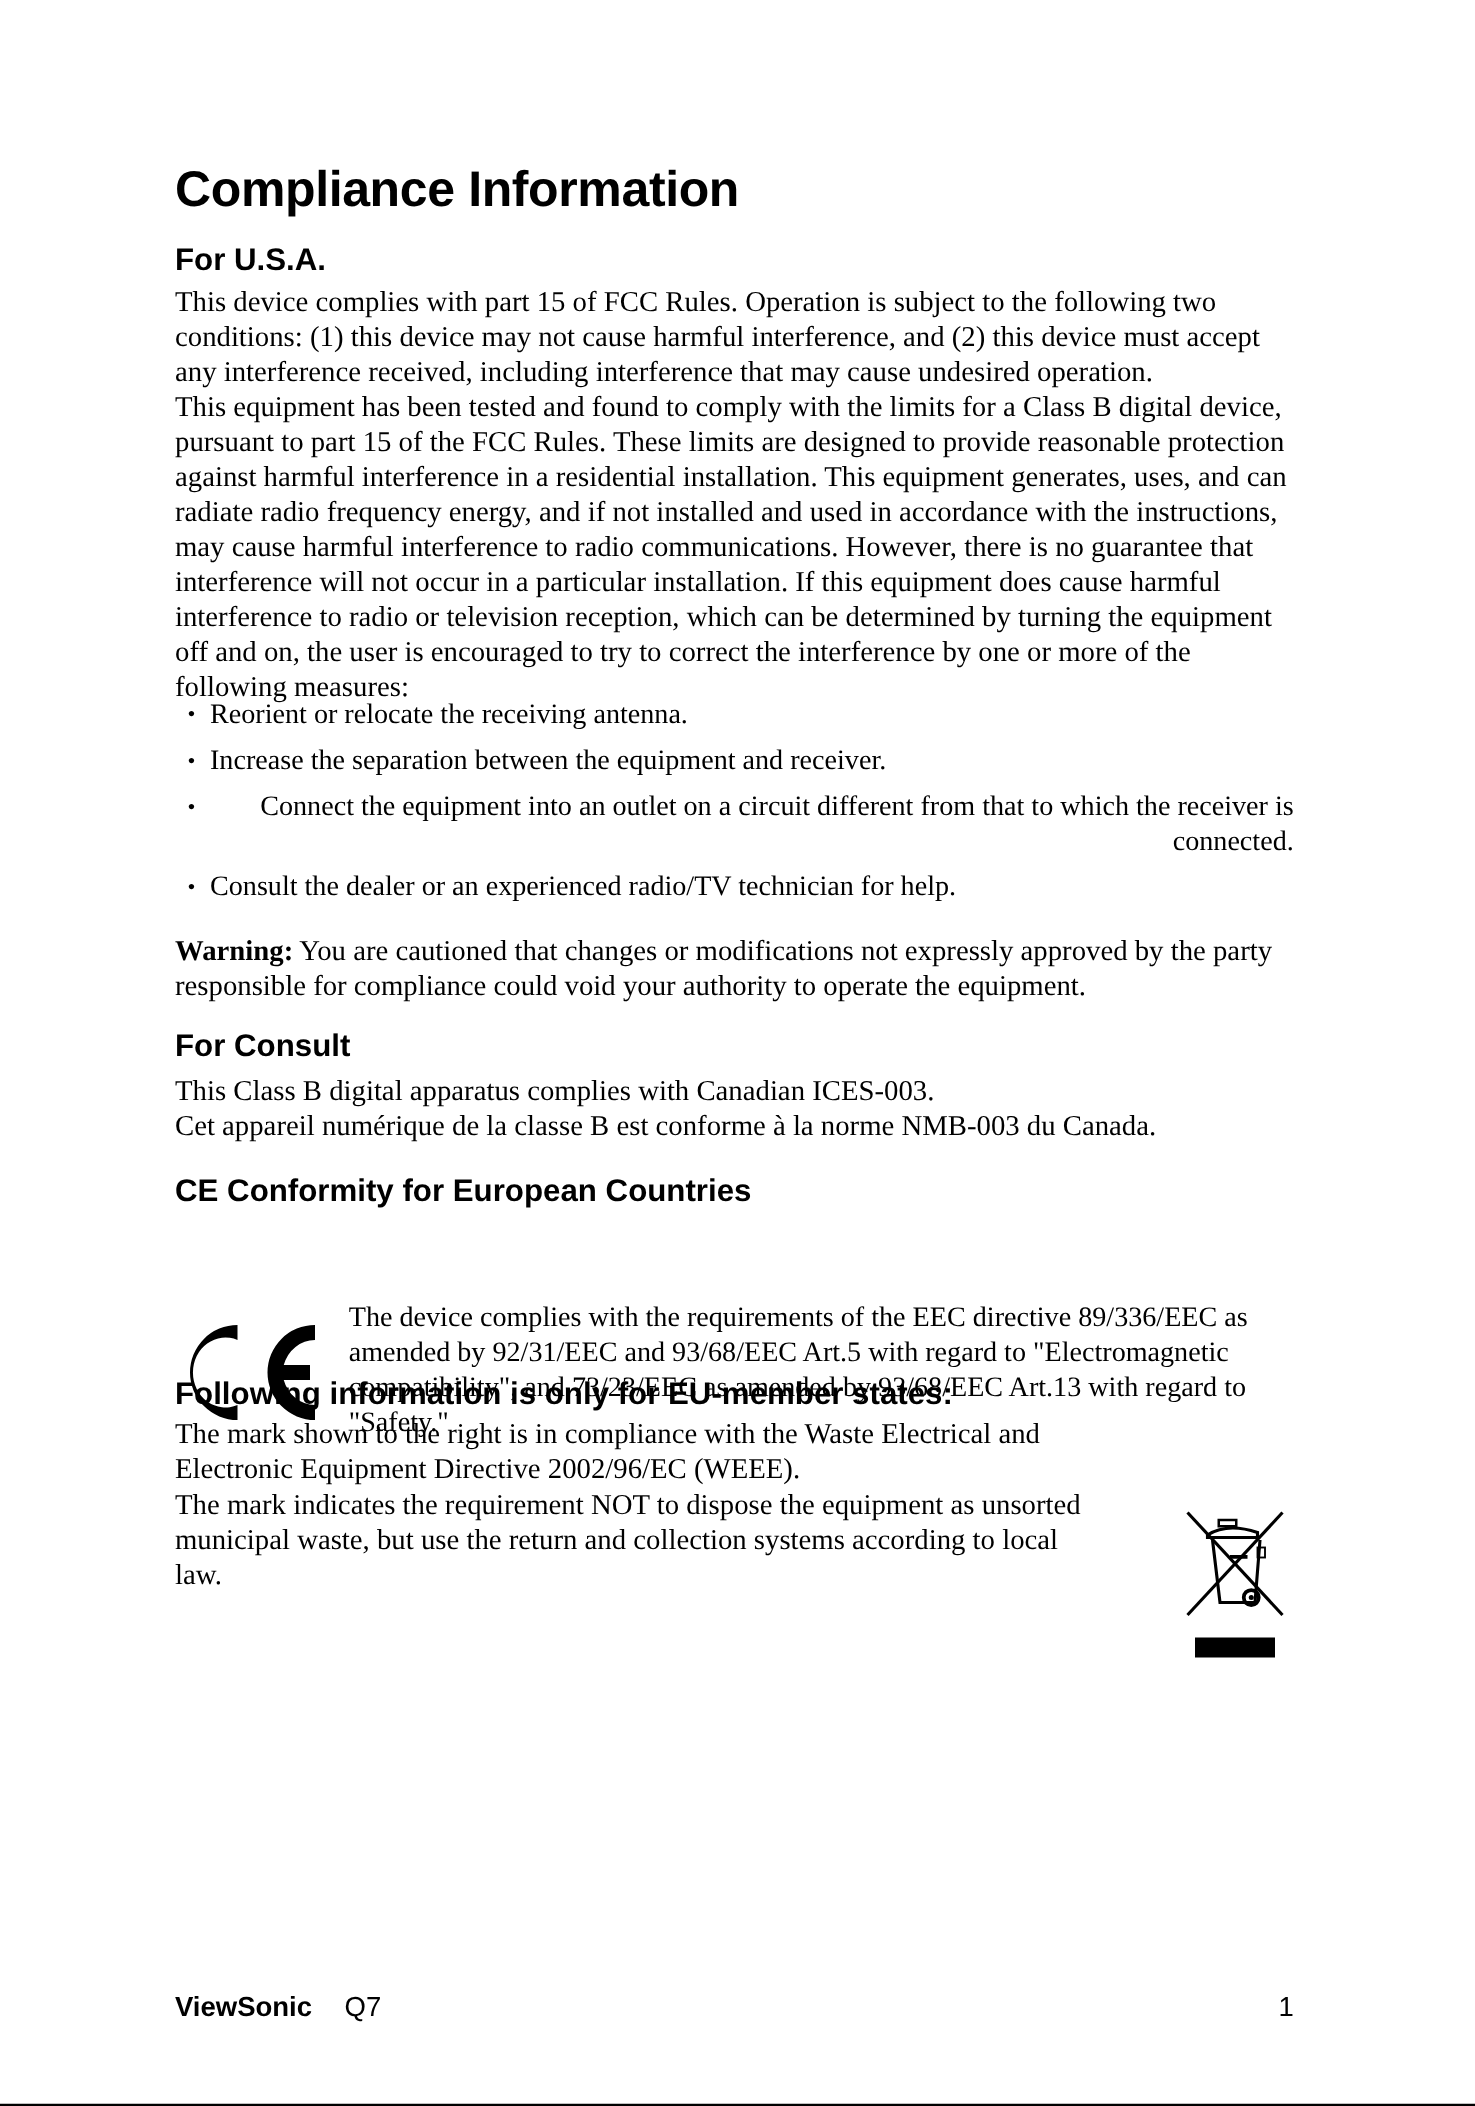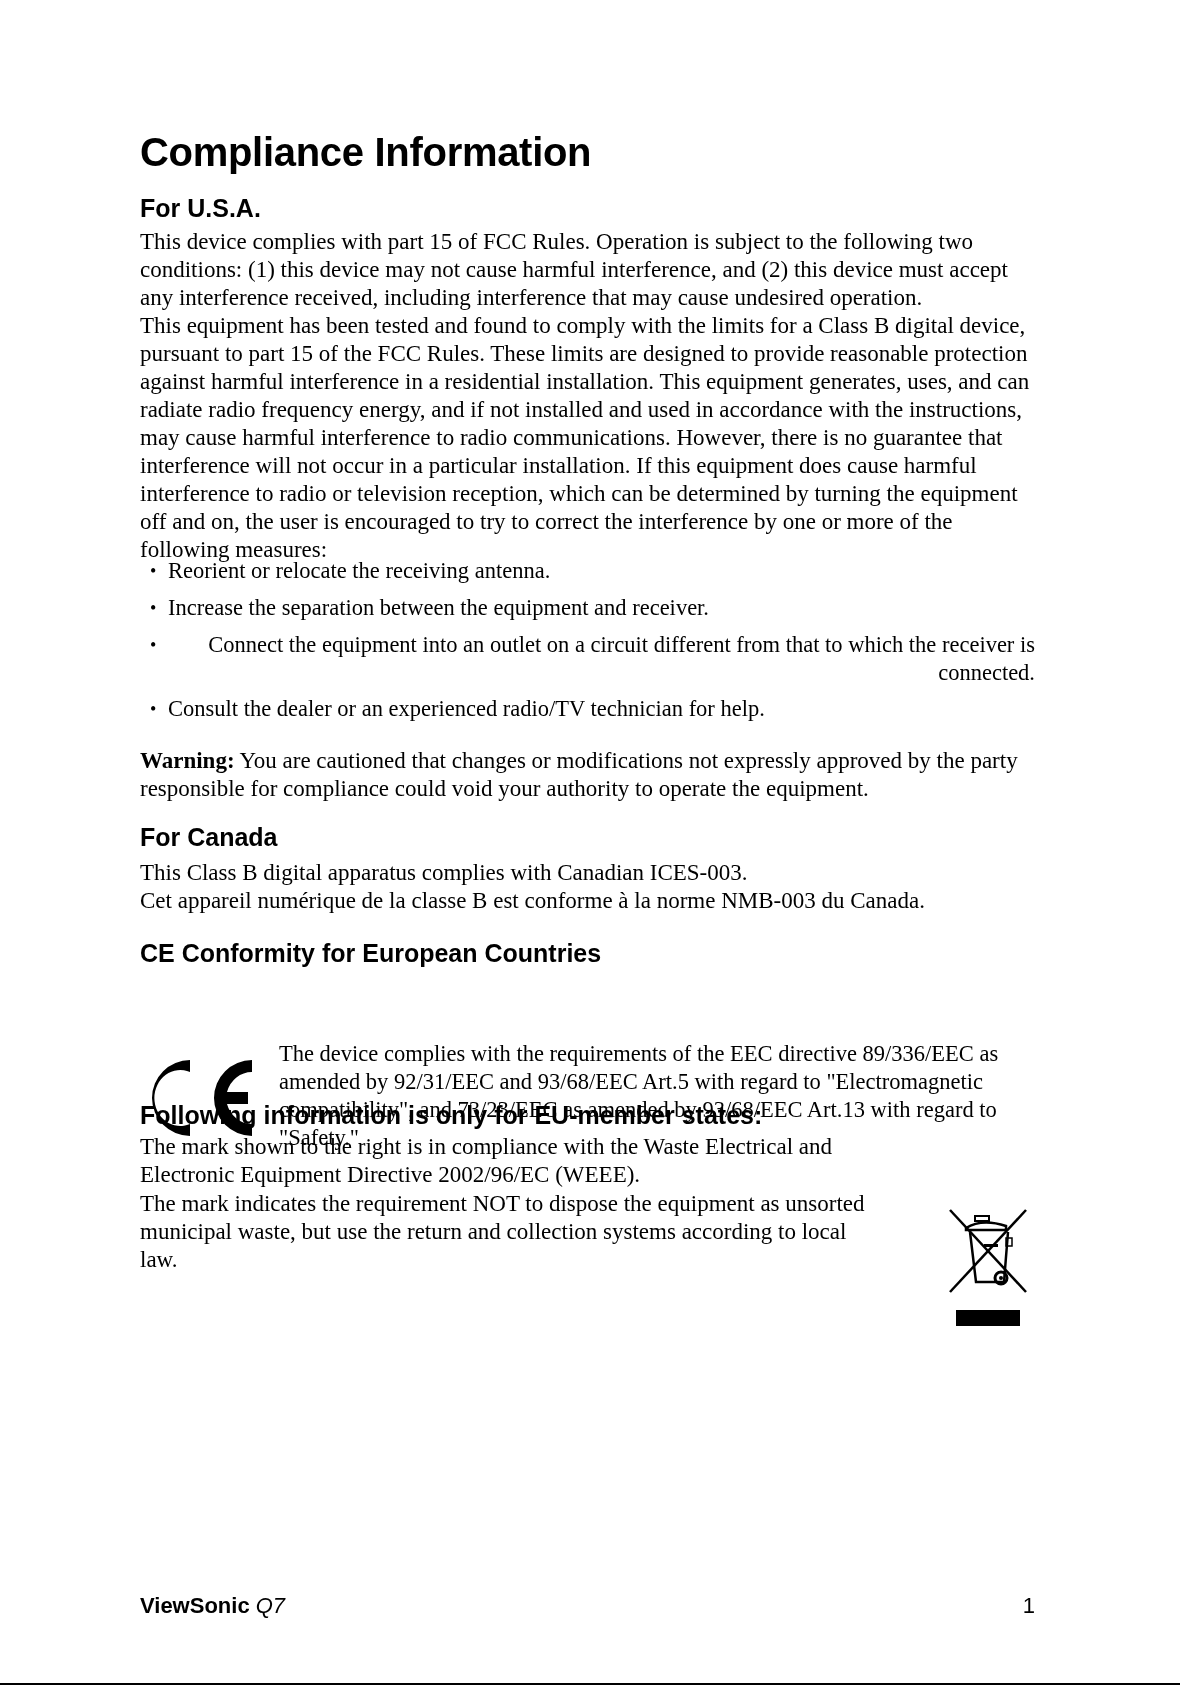--- a/index.html
+++ b/index.html
@@ -10,21 +10,21 @@
   .p { position: absolute; left: 0; width: 895px; font-family: "Liberation Serif", serif; font-size: 23px; line-height: 28px; }
   .bullets { position: absolute; left: 10px; width: 885px; margin: 0; padding: 0; list-style: none; font-family: "Liberation Serif", serif; font-size: 22.5px; line-height: 28px; }
   .bullets li { position: relative; padding-left: 18px; }
   .bullets li::before { content: "\2022"; position: absolute; left: 0; top: 0; font-size: 18px; }
   .ce-row { position: absolute; left: 0; top: 1040px; width: 895px; }
   .ce-logo { position: absolute; left: 10px; top: 18px; width: 110px; height: 80px; }
   .ce-text { position: absolute; left: 139px; top: 0; width: 760px; font-family: "Liberation Serif", serif; font-size: 22.5px; line-height: 28px; }
   .weee-icon { position: absolute; left: 808px; top: 1208px; width: 90px; height: 125px; }
   .footer { position: absolute; left: 140px; top: 1593px; width: 895px; font-family: "Liberation Sans", sans-serif; font-size: 22px; }
   .footer .brand { font-weight: bold; }
-  .footer .model { margin-left: 6px; font-style: italic; }
+  .footer .model { margin-left: 26px; }
   .footer .pageno { position: absolute; right: 0; top: 0; }
   .bottom-rule { position: absolute; left: 0; top: 1683px; width: 1180px; height: 2px; background: #000; }
   b { font-weight: bold; }
 </style>
 </head>
 <body>
 
 <div class="page">
 
   <div class="h1">Compliance Information</div>
@@ -35,21 +35,21 @@
 
   <ul class="bullets">
     <li style="position:absolute; top:557px; left:0;">Reorient or relocate the receiving antenna.</li>
     <li style="position:absolute; top:594px; left:0;">Increase the separation between the equipment and receiver.</li>
     <li style="position:absolute; top:631px; left:0; width:867px;text-align:right;">Connect the equipment into an outlet on a circuit different from that to which the receiver is connected.</li>
     <li style="position:absolute; top:695px; left:0;">Consult the dealer or an experienced radio/TV technician for help.</li>
   </ul>
 
   <div class="p" style="top:747px;"><b>Warning:</b><span> You are cautioned that changes or modifications not expressly approved by the party responsible for compliance could void your authority to operate the equipment.</span></div>
 
-  <div class="h2" style="top:823px;">For Canada</div>
+  <div class="h2" style="top:823px;">For Consult</div>
   <div class="p" style="top:859px;">This Class B digital apparatus complies with Canadian ICES-003.</div>
   <div class="p" style="top:887px;">Cet appareil numérique de la classe B est conforme à la norme NMB-003 du Canada.</div>
 
   <div class="h2" style="top:939px;">CE Conformity for European Countries</div>
   <div class="ce-row">
     <svg class="ce-logo" viewBox="0 0 110 80">
       <path d="M40 2 A38 38 0 1 0 40 78 L40 66 A26 28 0 1 1 40 14 Z" fill="#000"></path>
       <path d="M102 2 A38 38 0 1 0 102 78 L102 66 A26 28 0 0 1 77 46 L98 46 L98 34 L77 34 A26 28 0 0 1 102 14 Z" fill="#000"></path>
     </svg>
     <div class="ce-text">The device complies with the requirements of the EEC directive 89/336/EEC as amended by 92/31/EEC and 93/68/EEC Art.5 with regard to "Electromagnetic compatibility", and 73/23/EEC as amended by 93/68/EEC Art.13 with regard to "Safety."</div>

